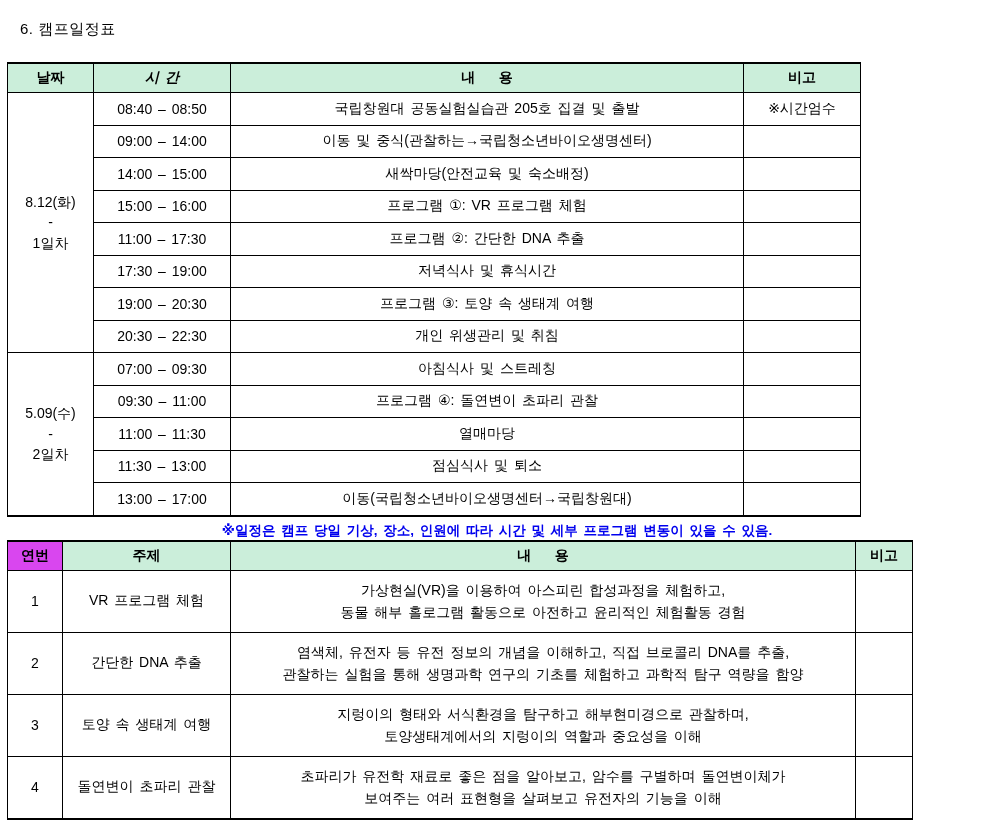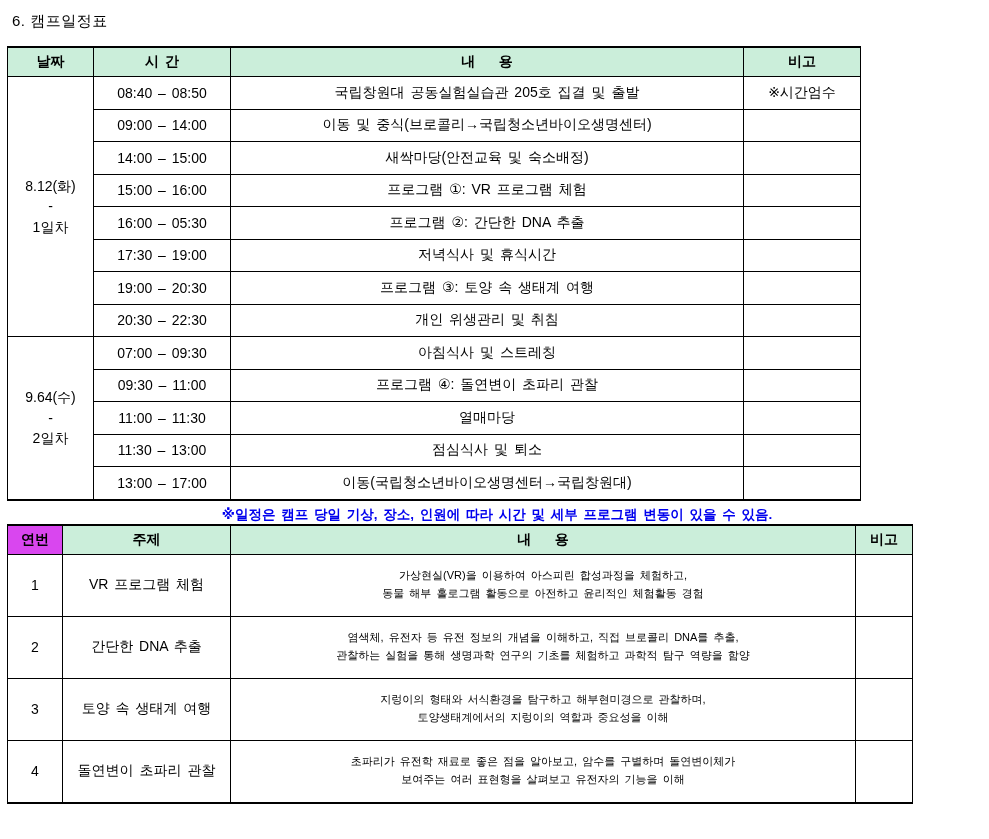--- a/index.html
+++ b/index.html
@@ -1,19 +1,19 @@
 <!DOCTYPE html>
 <html><head>
 <meta charset="utf-8">
 <style>
   html,body { margin:0; padding:0; background:#ffffff; }
   body { font-family:"Liberation Sans","DejaVu Sans",sans-serif; color:#000; }
   .page { width:989px; height:839px; position:relative; overflow:hidden; background:#fff; }
 
-  .sec-title { font-size:15px; font-weight:400; margin:4px; padding:8px 0 11px 8px; letter-spacing:0.5px; }
+  .sec-title { font-size:15px; font-weight:400; margin:12px; padding:8px 0 11px 8px; letter-spacing:0.5px; }
   .sec-title.second { padding-top:27px; }
 
   table { border-collapse:collapse; margin-left:7px; table-layout:fixed; }
   table.doc-table { border-top:2.5px solid #000; border-bottom:2.5px solid #000; }
   td,th { border:1px solid #000; text-align:center; vertical-align:middle;
           font-size:14px; padding:0 3px; word-spacing:2px; overflow:hidden; }
   th.hdr { font-weight:700; height:28px; white-space:pre; }
 
   .t1 { width:853px;padding-left:16px; }
   .t1 col.c-date { width:86px; }
@@ -24,90 +24,90 @@
   .date-cell { white-space:pre-line; line-height:1.45; }
 
   .footnote { font-weight:700; font-size:13.5px; margin:5px 0 0 5px; word-spacing:2px;text-align:center; }
 
   .t2 { width:905px; }
   .t2 col.c-no { width:55px; }
   .t2 col.c-topic { width:168px; }
   .t2 col.c-content { width:625px; }
   .t2 col.c-note { width:57px; }
   .t2 td { height:61px; }
-  .content-multiline { white-space:pre-line; line-height:1.6; font-size:11px; }
+  .content-multiline { white-space:pre-line; line-height:1.6; font-size:14px; }
 </style>
 </head>
 <body>
 
 <div class="page">
 
   <div class="sec-title">6. 캠프일정표</div>
 
   <table class="doc-table t1">
     <colgroup>
       <col class="c-date">
         <col class="c-time">
         <col class="c-content">
         <col class="c-note">
     </colgroup>
     <thead>
       <tr>
         <th class="hdr" style="background: rgb(203, 238, 218);">날짜</th>
-        <th class="hdr" style="background: rgb(203, 238, 218);">시 간</th>
+        <th class="hdr" style="background: rgb(203, 238, 218); font-style: italic;">시 간</th>
         <th class="hdr" style="background: rgb(203, 238, 218);">내    용</th>
         <th class="hdr" style="background: rgb(203, 238, 218);">비고</th>
       </tr>
     </thead>
     <tbody>
         <tr>
           <td class="date-cell" rowspan="8">8.12(화)
 -
 1일차</td>
           <td>08:40 – 08:50</td>
           <td>국립창원대 공동실험실습관 205호 집결 및 출발</td>
           <td>※시간엄수</td>
         </tr>
         <tr>
           <td>09:00 – 14:00</td>
-          <td>이동 및 중식(브로콜리→국립청소년바이오생명센터)</td>
+          <td>이동 및 중식(관찰하는→국립청소년바이오생명센터)</td>
           <td></td>
         </tr>
         <tr>
           <td>14:00 – 15:00</td>
           <td>새싹마당(안전교육 및 숙소배정)</td>
           <td></td>
         </tr>
         <tr>
           <td>15:00 – 16:00</td>
           <td>프로그램 ①: VR 프로그램 체험</td>
           <td></td>
         </tr>
         <tr>
-          <td>16:00 – 05:30</td>
+          <td>11:00 – 17:30</td>
           <td>프로그램 ②: 간단한 DNA 추출</td>
           <td></td>
         </tr>
         <tr>
           <td>17:30 – 19:00</td>
           <td>저녁식사 및 휴식시간</td>
           <td></td>
         </tr>
         <tr>
           <td>19:00 – 20:30</td>
           <td>프로그램 ③: 토양 속 생태계 여행</td>
           <td></td>
         </tr>
         <tr>
           <td>20:30 – 22:30</td>
           <td>개인 위생관리 및 취침</td>
           <td></td>
         </tr>
         <tr>
-          <td class="date-cell" rowspan="5">9.64(수)
+          <td class="date-cell" rowspan="5">5.09(수)
 -
 2일차</td>
           <td>07:00 – 09:30</td>
           <td>아침식사 및 스트레칭</td>
           <td></td>
         </tr>
         <tr>
           <td>09:30 – 11:00</td>
           <td>프로그램 ④: 돌연변이 초파리 관찰</td>
           <td></td>

